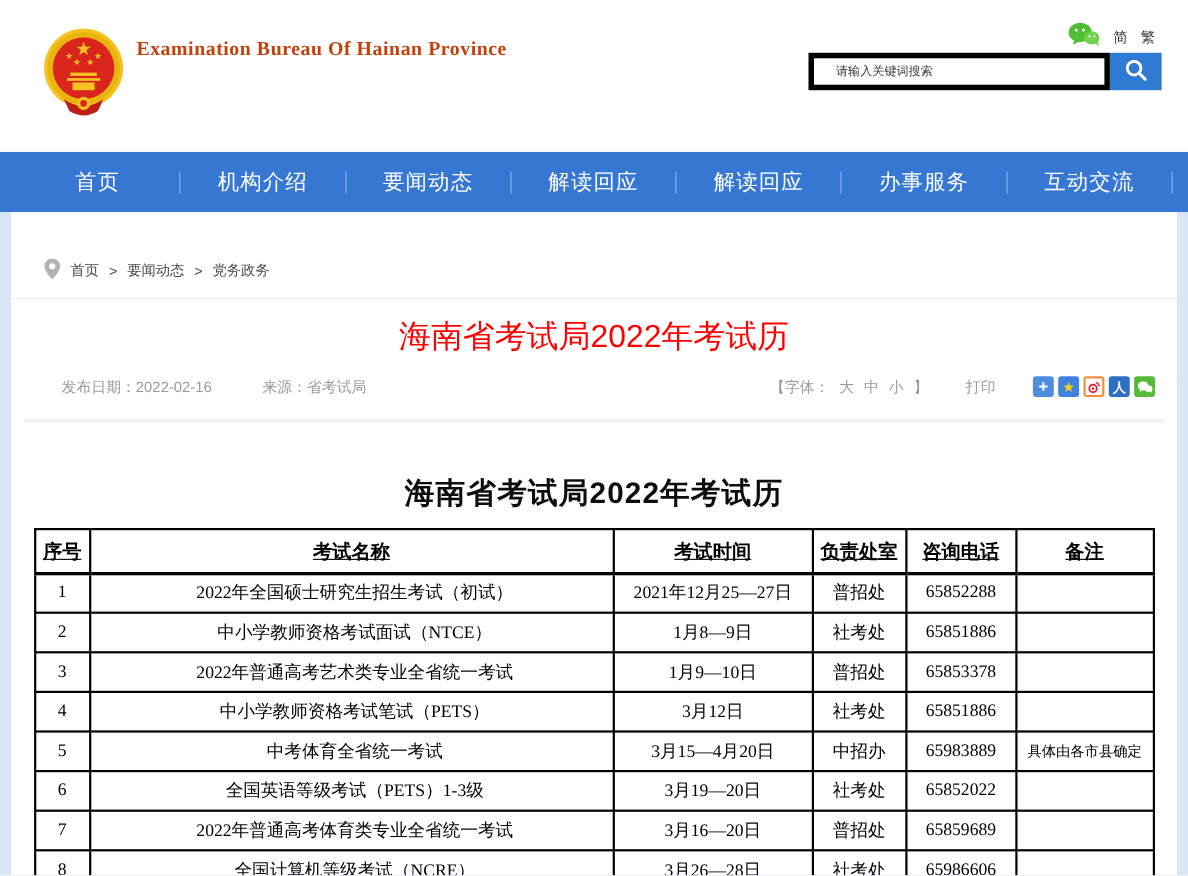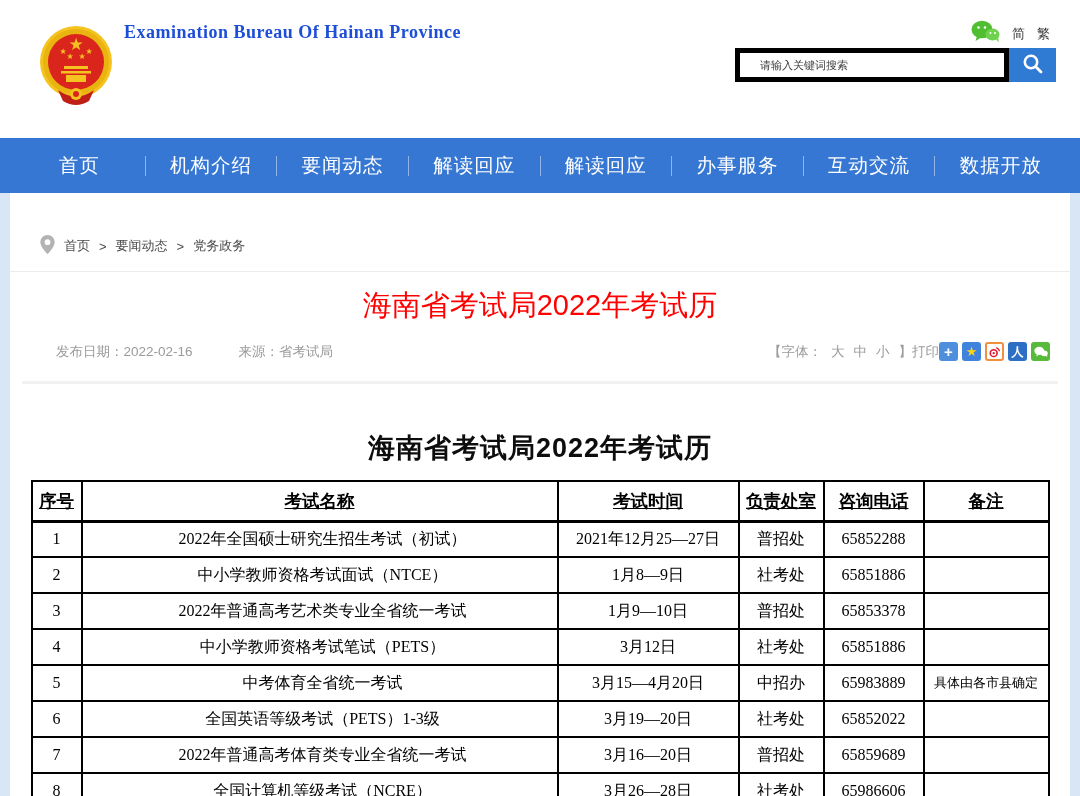--- a/index.html
+++ b/index.html
@@ -6,21 +6,21 @@
   body { font-family:"Liberation Sans","DejaVu Sans",sans-serif; background:#d9e6f5; }
   .page { width:1080px; height:796px; overflow:hidden; background:#fff; position:relative; margin:0 auto; }
 
   
   .header { height:138px; background:#fff; position:relative; }
   .logo-wrap { position:absolute; left:36px; top:24px; width:80px; height:84px; cursor:pointer; }
   .site-titles { position:absolute; left:124px; top:20px; }
   .site-title { font-size:52px; font-weight:bold; color:#f7a518; letter-spacing:3px; line-height:1.1;
                 text-shadow:0 2px 1px rgba(190,130,0,.25); }
   .site-subtitle { font-family:"Liberation Serif","DejaVu Serif",serif; font-size:18px; font-weight:bold;
-                   color:#1d4ed8; margin-top:2px; letter-spacing:.5px; }
+                   color:#c2410c; margin-top:14px; letter-spacing:.5px; }
   .lang-row { position:absolute; top:20px; right:30px; display:flex; align-items:center; gap:12px; }
   .lang-link { font-size:13px; color:#333; cursor:pointer; }
   .search-row { position:absolute; top:48px; right:24px; display:flex; }
   .search-input { width:274px; height:34px; border:5px solid #000000; padding:0 20px; font-size:11px;
                   color:#333; outline:none; font-family:inherit; }
   .search-input::placeholder { color:#3c3c3c; opacity:1; }
   .search-btn { width:47px; height:34px; background:#2f7ad3; border:none; display:flex;
                 align-items:center; justify-content:center; cursor:pointer; }
 
   
@@ -36,21 +36,21 @@
   .breadcrumb { display:flex; align-items:center; gap:9px; padding:42px 0 0 30px;
                 font-size:13px; color:#4a4a4a; }
   .crumb { cursor:pointer; }
   .hr1 { height:1px; background:#ececec; margin-top:14px; }
 
   .article-title { text-align:center; margin-top:14px; font-size:29px; font-weight:500; color:#ff0000; }
 
   .meta-row { display:flex; justify-content:space-between; align-items:flex-end;
               margin-top:16px; padding:0 20px 0 46px; font-size:13.5px; color:#9a9a9a; }
   .meta-left { display:flex; gap:46px; }
-  .meta-right { display:flex; align-items:center; }
+  .meta-right { display:flex; align-items:center; gap:34px; }
   .font-size-ctrl { display:flex; align-items:center; gap:9px; }
   .font-opt { cursor:pointer; }
   .print-label { cursor:pointer; }
   .share-icons { display:flex; gap:4px; }
   .sicon { width:19px; height:19px; border-radius:3px; display:flex; align-items:center;
            justify-content:center; cursor:pointer; font-size:14px; line-height:1; }
   .sicon-plus { background:#4e8fdd; color:#fff; font-weight:bold; font-size:15px; }
   .sicon-qzone { background:#3f83dd; color:#ffd319; font-size:13px; }
   .sicon-weibo { background:#fff; border:2px solid #f08f3e; }
   .sicon-renren { background:#2d6fc4; color:#fff; font-size:12px; font-weight:bold; }
@@ -137,21 +137,20 @@
     <div class="nav-item">要闻动态</div>
     <div class="nav-sep"></div>
     <div class="nav-item">解读回应</div>
     <div class="nav-sep"></div>
     <div class="nav-item">解读回应</div>
     <div class="nav-sep"></div>
     <div class="nav-item">办事服务</div>
     <div class="nav-sep"></div>
     <div class="nav-item">互动交流</div>
     <div class="nav-sep"></div>
-    <div class="nav-item">数据开放</div>
   </div>
 
   <div class="content-wrap">
     <div class="content">
 
       <div class="breadcrumb">
         <span>
           <svg width="15" height="19" viewBox="0 0 18 24">
             <path d="M9 0C4 0 0 4 0 9c0 6.5 9 15 9 15s9-8.5 9-15C18 4 14 0 9 0z" fill="#b3b3b3"></path>
             <circle cx="9" cy="9" r="3.6" fill="#fff"></circle>

